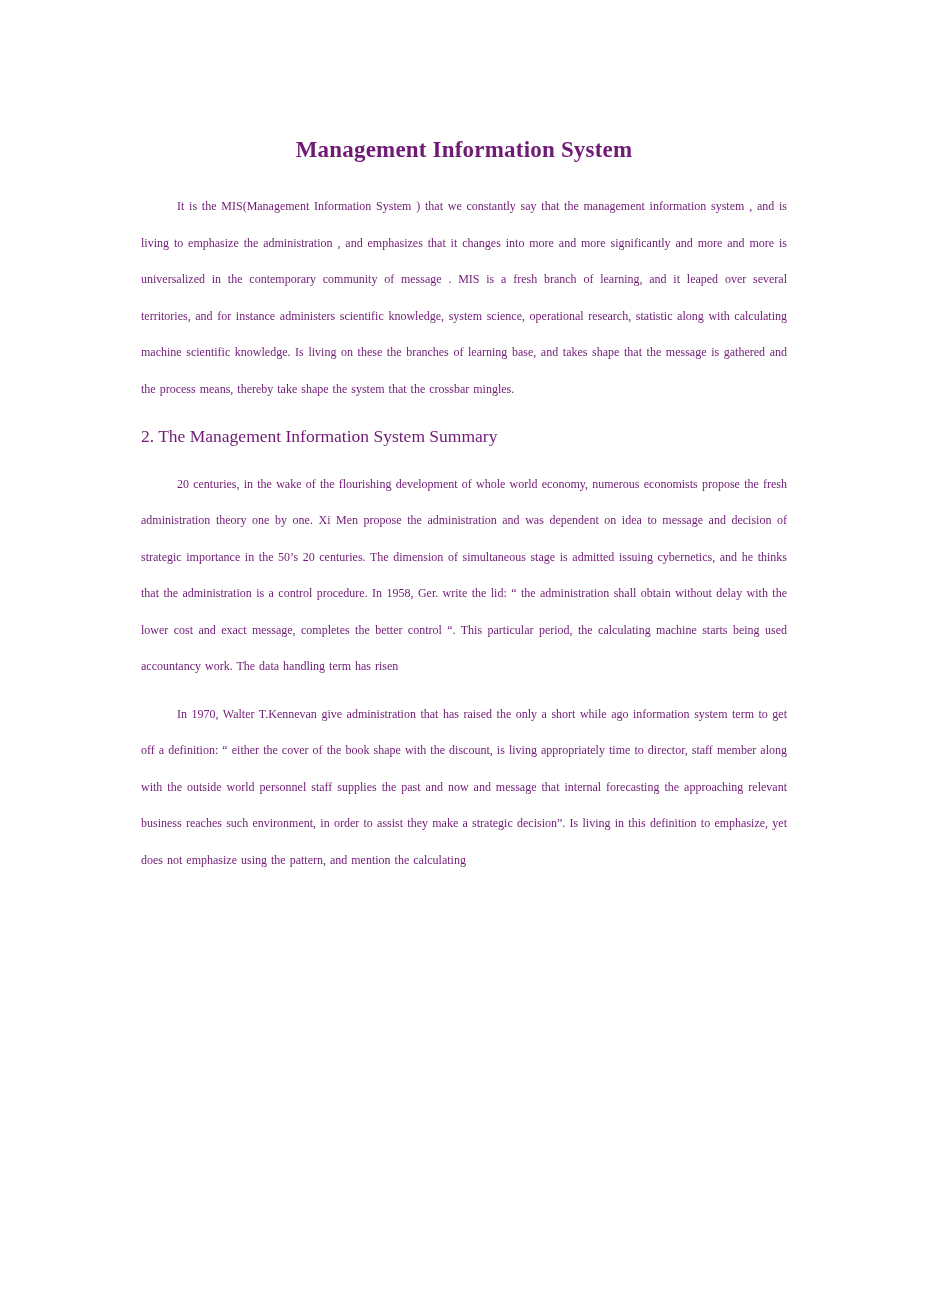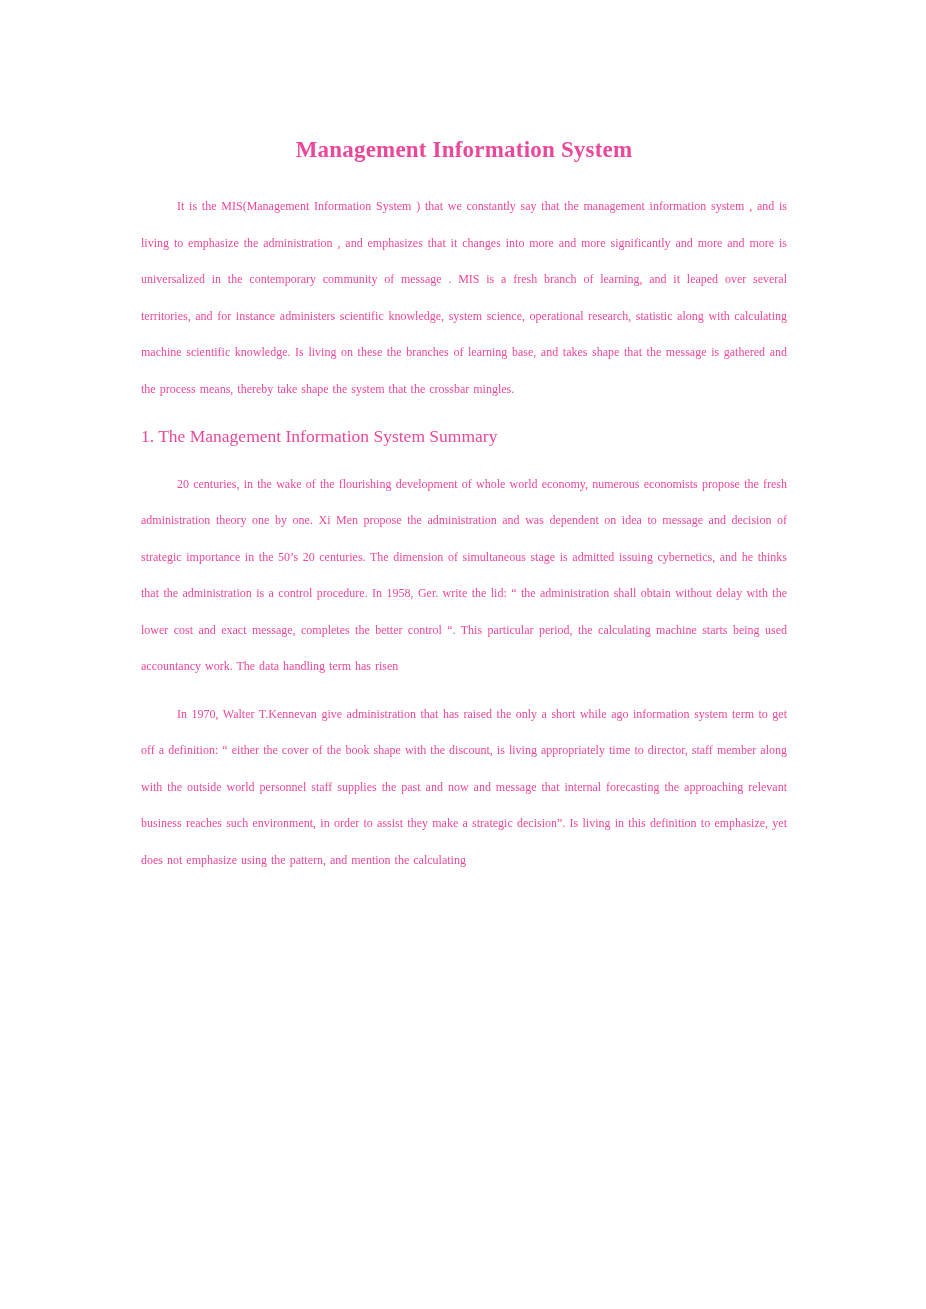--- a/index.html
+++ b/index.html
@@ -8,21 +8,21 @@
     background: #ffffff;
   }
   .page {
     position: relative;
     width: 926px;
     height: 1309px;
     background: #ffffff;
     box-sizing: border-box;
     padding: 133px 139px 0 141px;
     font-family: "Liberation Serif", "DejaVu Serif", serif;
-    color: #ec4899;
+    color: #701a75;
     overflow: hidden;
   }
   .doc-title {
     margin: 0 0 21px 0;
     text-align: center;
     font-size: 23px;
     font-weight: bold;
     line-height: 34px;
     letter-spacing: 0.2px;
   }
@@ -44,19 +44,19 @@
 </style>
 </head>
 <body>
 
 <div class="page">
 
   <h1 class="doc-title">Management Information System</h1>
 
   <p class="body-para">It is the MIS(Management Information System ) that we constantly say that the management information system , and is living to emphasize the administration , and emphasizes that it changes into more and more significantly and more and more is universalized in the contemporary community of message . MIS is a fresh branch of learning, and it leaped over several territories, and for instance administers scientific knowledge, system science, operational research, statistic along with calculating machine scientific knowledge. Is living on these the branches of learning base, and takes shape that the message is gathered and the process means, thereby take shape the system that the crossbar mingles.</p>
 
-  <p class="section-heading">1. The Management Information System Summary</p>
+  <p class="section-heading">2. The Management Information System Summary</p>
 
   <p class="body-para">20 centuries, in the wake of the flourishing development of whole world economy, numerous economists propose the fresh administration theory one by one. Xi Men propose the administration and was dependent on idea to message and decision of strategic importance in the 50’s 20 centuries. The dimension of simultaneous stage is admitted issuing cybernetics, and he thinks that the administration is a control procedure. In 1958, Ger. write the lid: “ the administration shall obtain without delay with the lower cost and exact message, completes the better control “. This particular period, the calculating machine starts being used accountancy work. The data handling term has risen</p>
 
   <p class="body-para">In 1970, Walter T.Kennevan give administration that has raised the only a short while ago information system term to get off a definition: “ either the cover of the book shape with the discount, is living appropriately time to director, staff member along with the outside world personnel staff supplies the past and now and message that internal forecasting the approaching relevant business reaches such environment, in order to assist they make a strategic decision”. Is living in this definition to emphasize, yet does not emphasize using the pattern, and mention the calculating</p>
 
 </div>
 
 </body></html>

